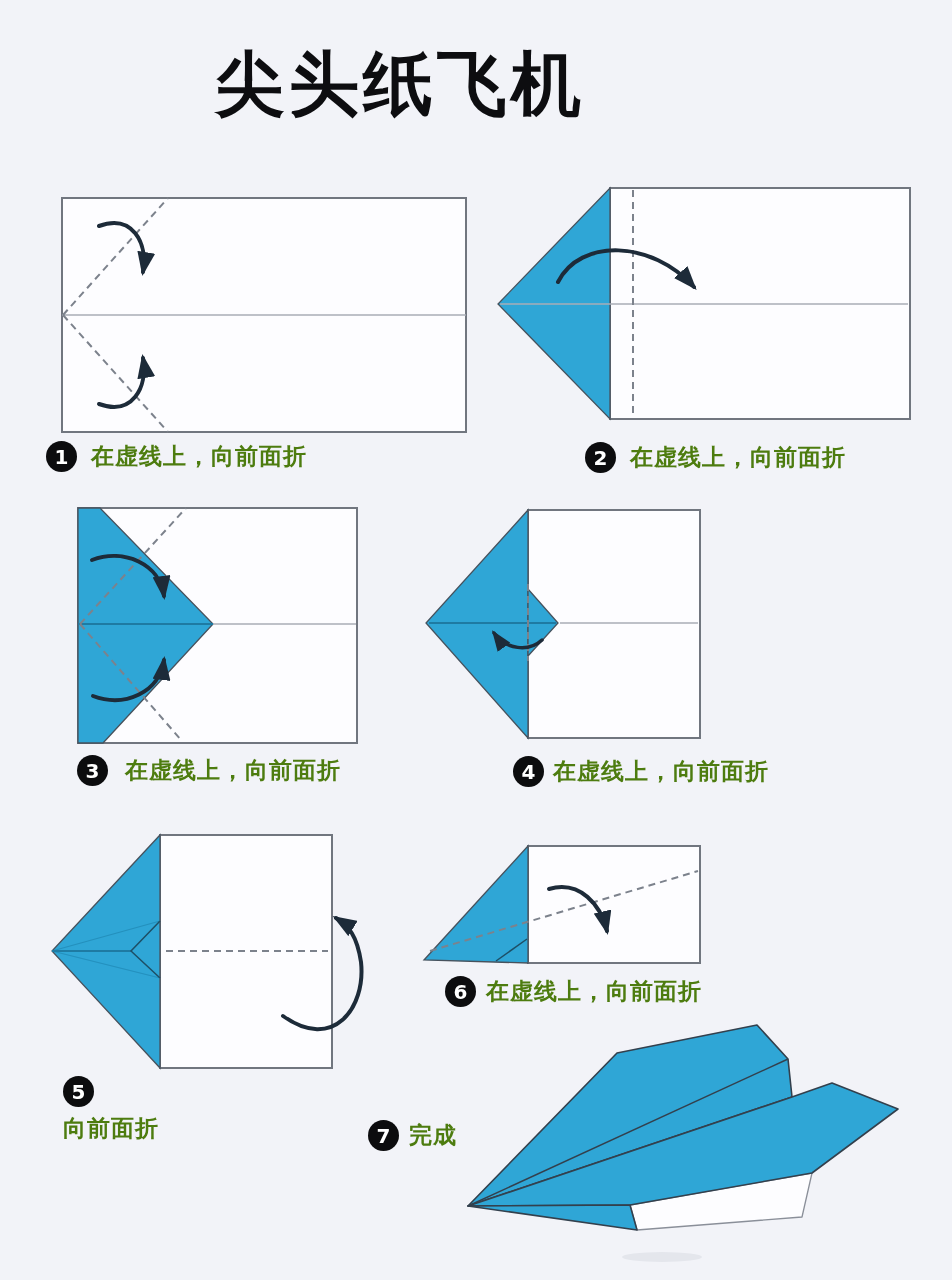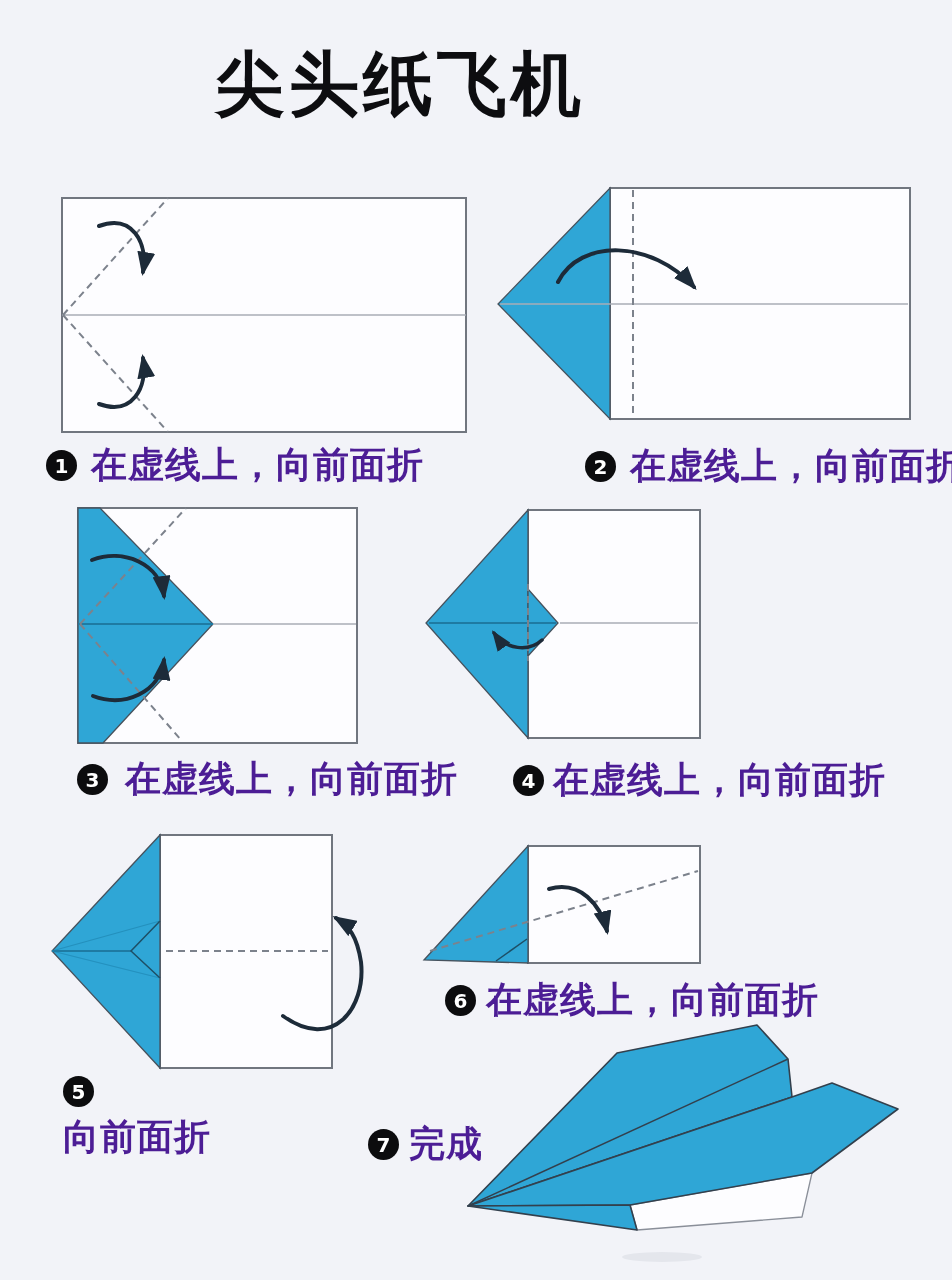--- a/index.html
+++ b/index.html
@@ -38,21 +38,21 @@
   }
   .caption-col{flex-direction:column;align-items:flex-start;gap:6px;}
   .badge{
     width:31px;height:31px;border-radius:50%;
     background:#0c0c0e;color:#ffffff;
     display:flex;align-items:center;justify-content:center;
     font-family:"DejaVu Sans",sans-serif;
     font-weight:700;font-size:20px;line-height:1;flex:0 0 auto;
   }
   .cap-text{
-    font-weight:700;font-size:36px;color:#4c1d95;letter-spacing:1px;
+    font-weight:700;font-size:23px;color:#4d7c0f;letter-spacing:1px;
     white-space:nowrap;
   }
 </style>
 </head>
 <body>
 
 <div class="page">
 
   <h1 class="title">尖头纸飞机</h1>
 

